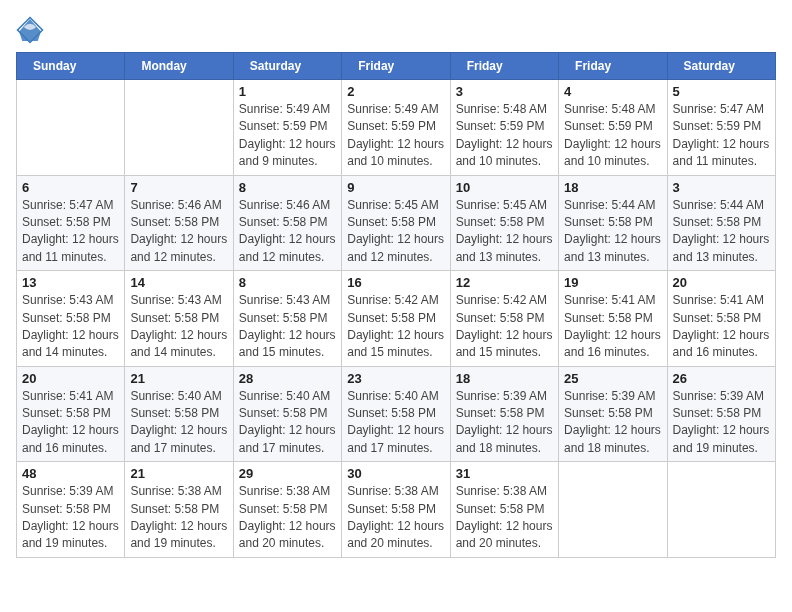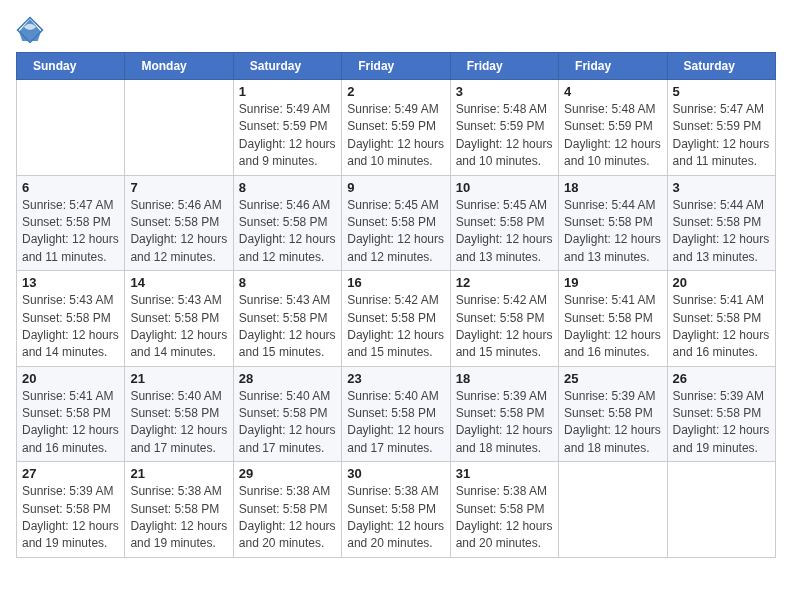--- a/index.html
+++ b/index.html
@@ -281,21 +281,21 @@
         </td>
         <td>
           <span class="day-number">26</span>
           <div class="day-info" style="white-space: pre-line;">Sunrise: 5:39 AM
 Sunset: 5:58 PM
 Daylight: 12 hours and 19 minutes.</div>
         </td>
       </tr>
       <tr>
         <td>
-          <span class="day-number">27</span>
+          <span class="day-number">48</span>
           <div class="day-info" style="white-space: pre-line;">Sunrise: 5:39 AM
 Sunset: 5:58 PM
 Daylight: 12 hours and 19 minutes.</div>
         </td>
         <td>
           <span class="day-number">21</span>
           <div class="day-info" style="white-space: pre-line;">Sunrise: 5:38 AM
 Sunset: 5:58 PM
 Daylight: 12 hours and 19 minutes.</div>
         </td>

